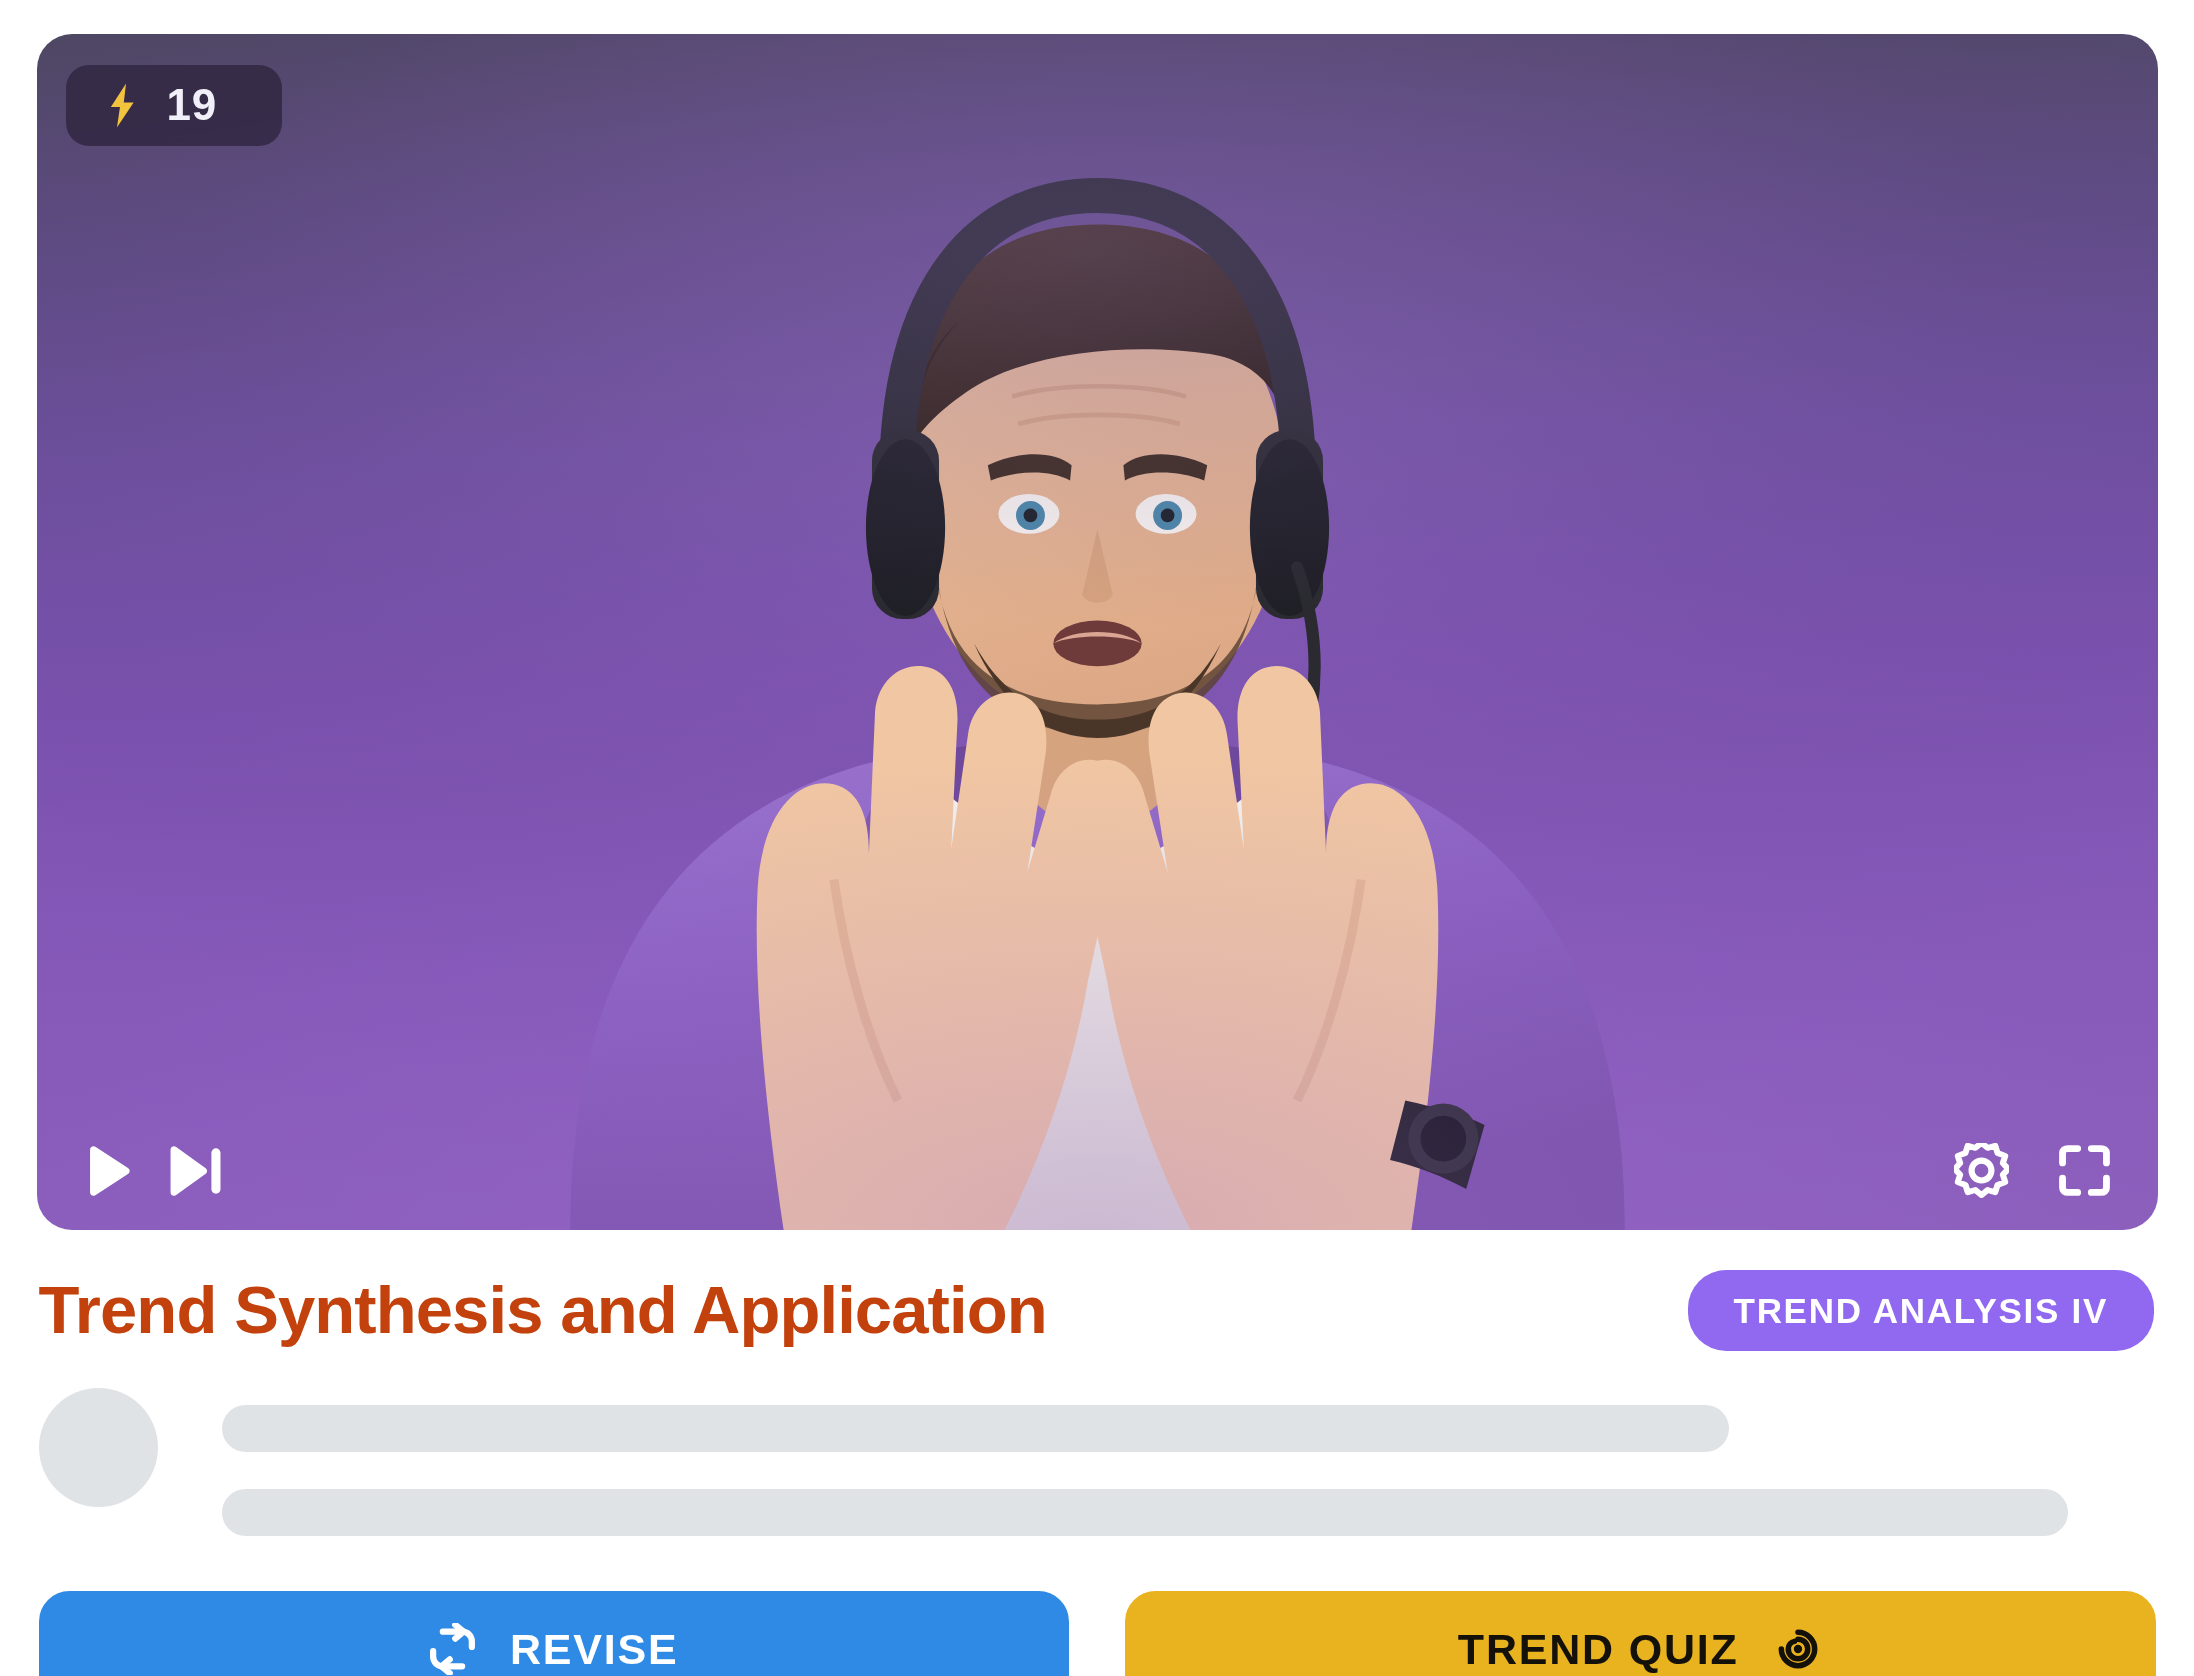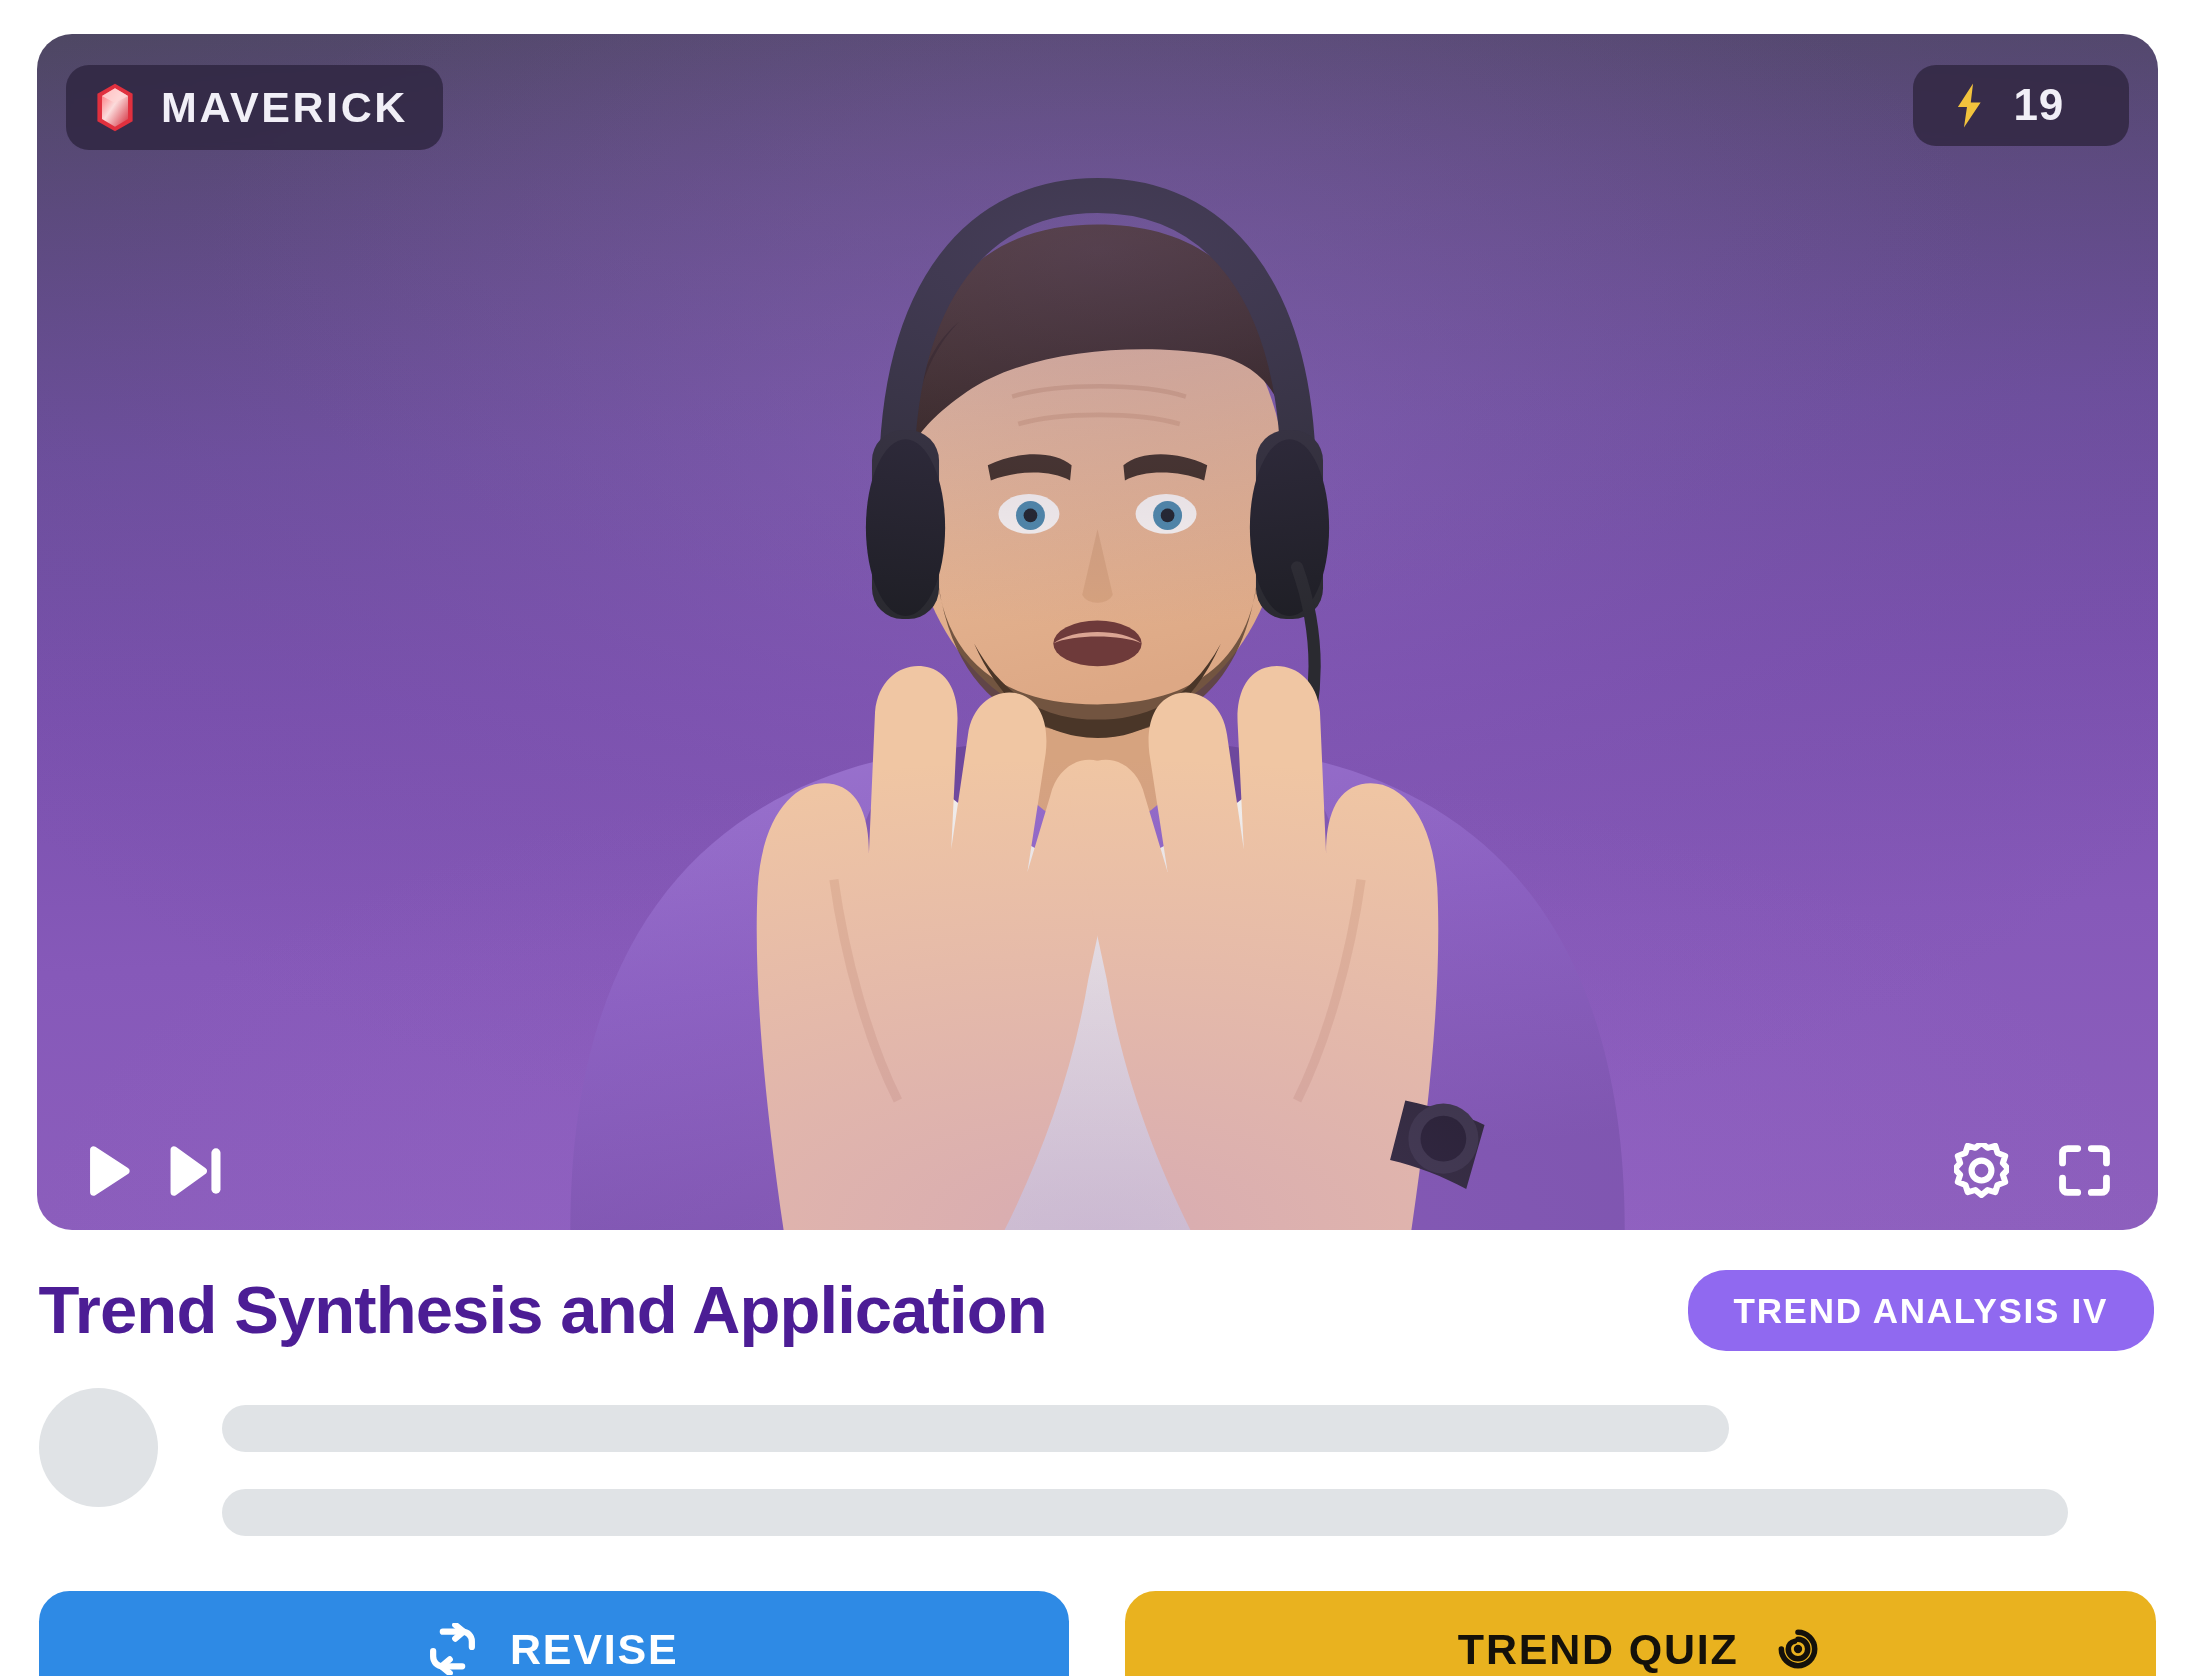--- a/index.html
+++ b/index.html
@@ -118,21 +118,21 @@
     display: flex;
     align-items: center;
     justify-content: space-between;
     margin-top: 40px;
     padding: 0 3px 0 1.5px;
     gap: 30.5px;
   }
   .lesson-title {
     font-size: 67px;
     font-weight: 700;
-    color: #4c1d95;
+    color: #c2410c;
     letter-spacing: -0.9px;
     line-height: 1.05;
     white-space: nowrap;
   }
   .topic-pill {
     background: #9069f0;
     color: #ffffff;
     font-size: 35px;
     font-weight: 700;
     letter-spacing: 1.7px;
@@ -302,37 +302,20 @@
         </g>
 
         <path d="M1796 1400 C1840 1410 1876 1420 1900 1432 L1876 1516 C1846 1500 1812 1486 1776 1478 Z" fill="#1d1d22"></path>
         <circle cx="1846" cy="1450" r="46" fill="#2b2b33"></circle>
         <circle cx="1846" cy="1450" r="30" fill="#14141a"></circle>
       </svg>
     </div>
 
     <div class="overlay-top">
 
-      <div class="brand-badge">
-        <span class="gem">
-          <svg viewBox="0 0 52 64" width="40" height="49">
-            <defs>
-              <linearGradient id="gemG" x1="0" y1="0" x2="1" y2="1">
-                <stop offset="0" stop-color="#ff6b72"></stop>
-                <stop offset="0.45" stop-color="#fbdcdc"></stop>
-                <stop offset="1" stop-color="#d42d3c"></stop>
-              </linearGradient>
-            </defs>
-            <path d="M26 1 L49 14 L49 50 L26 63 L3 50 L3 14 Z" fill="#e0303e"></path>
-            <path d="M26 7 L43 17 L43 47 L26 57 L9 47 L9 17 Z" fill="url(#gemG)"></path>
-            <path d="M26 7 L43 17 L26 26 L9 17 Z" fill="#ffd5d5" opacity="0.8"></path>
-          </svg>
-        </span>
-        <span class="brand-name">MAVERICK</span>
-      </div>
 
       <div class="xp-badge">
         <span class="bolt">
           <svg viewBox="0 0 46 62" width="35" height="47">
             <path d="M29 2 L9 33 L21 33 L17 60 L39 27 L26 27 Z" fill="#f2c33d"></path>
           </svg>
         </span>
         <span class="xp-value">19</span>
       </div>
     </div>

